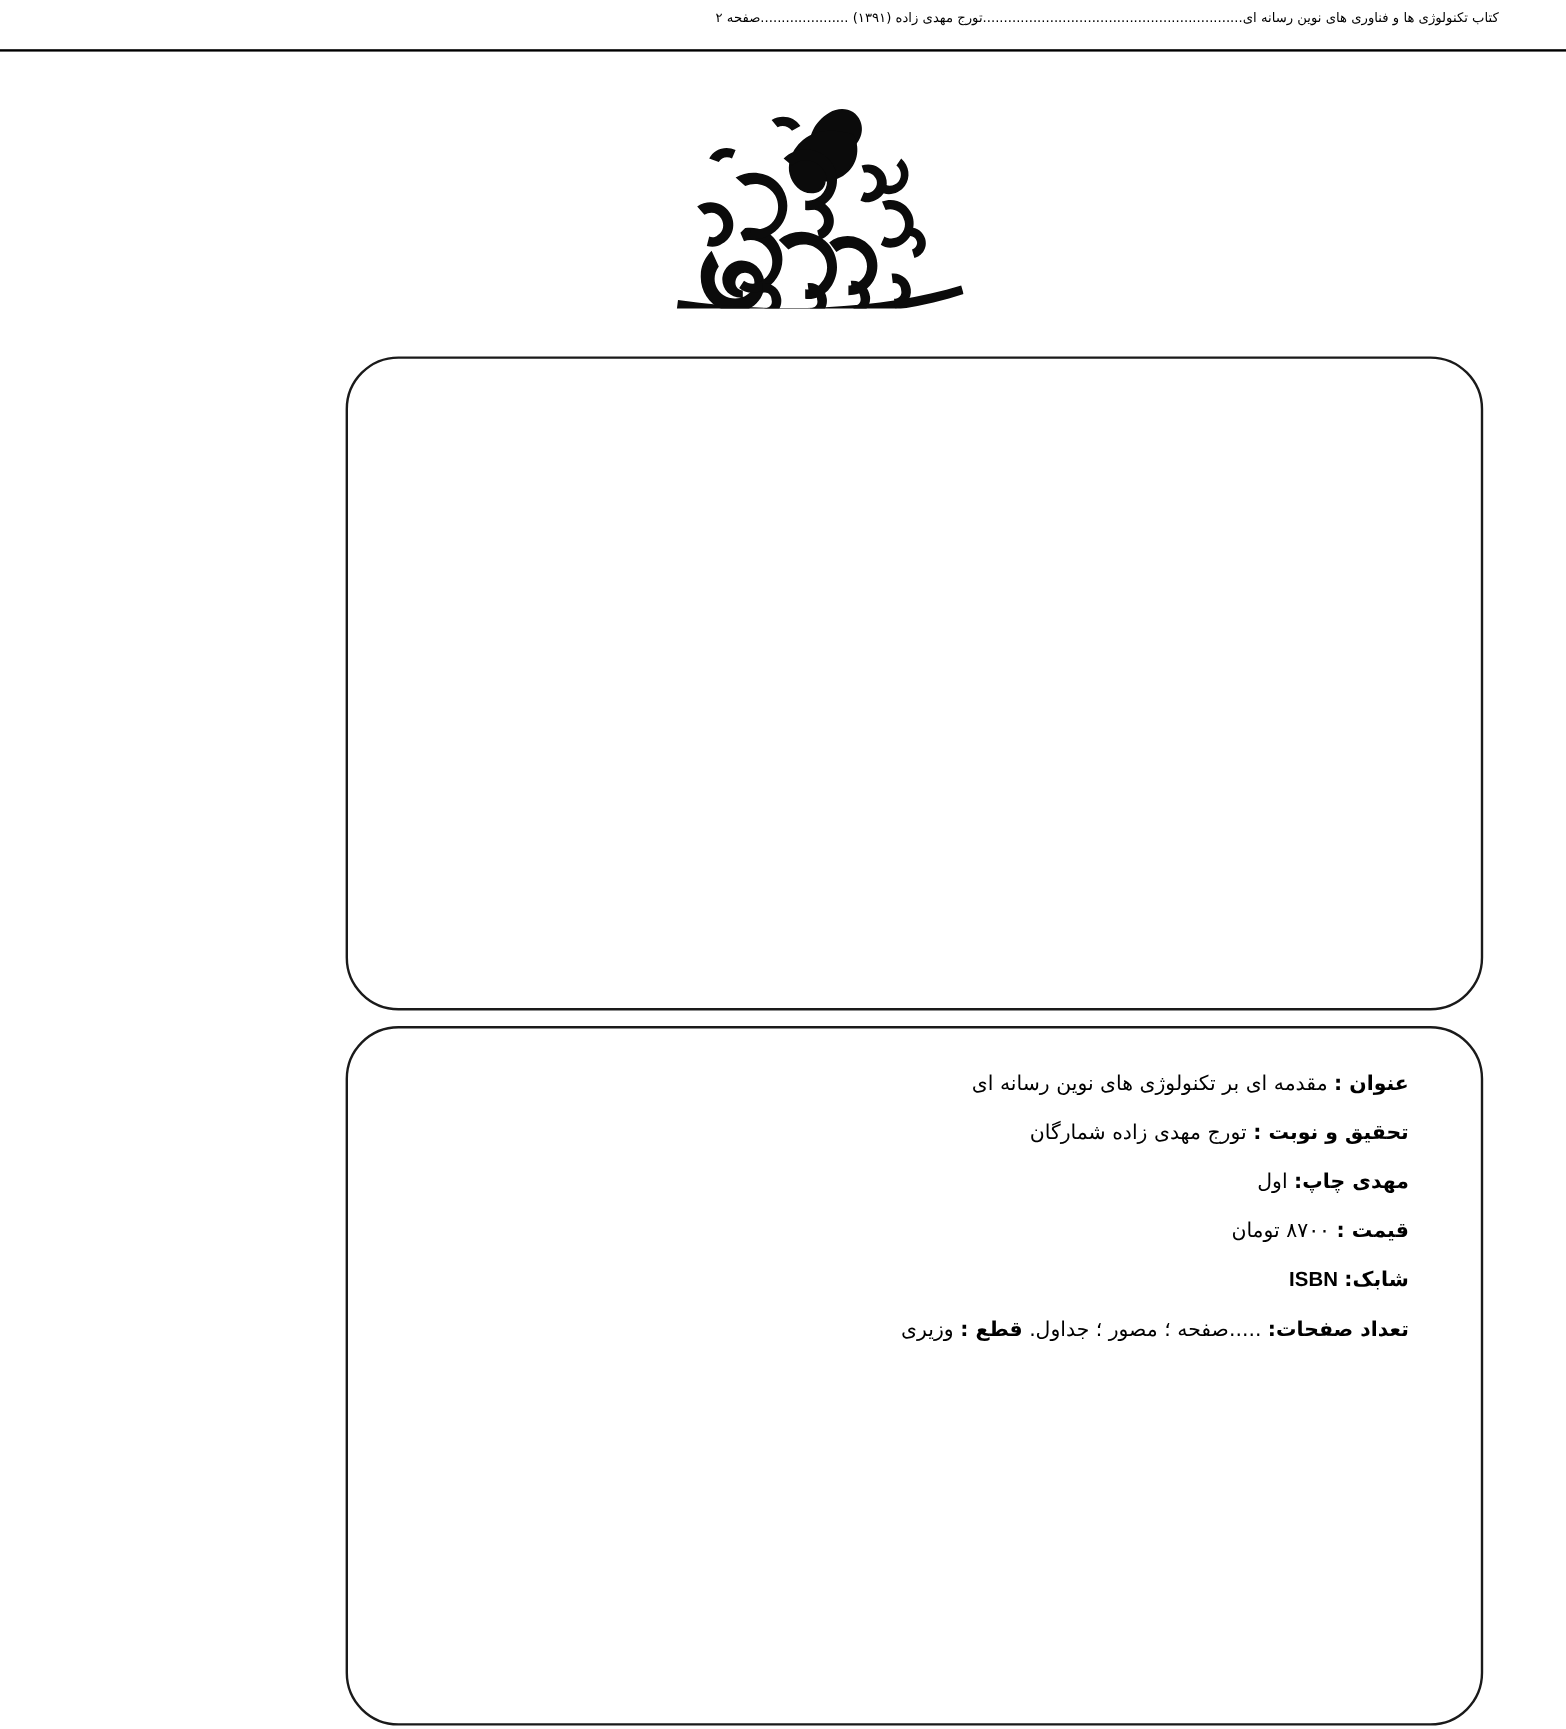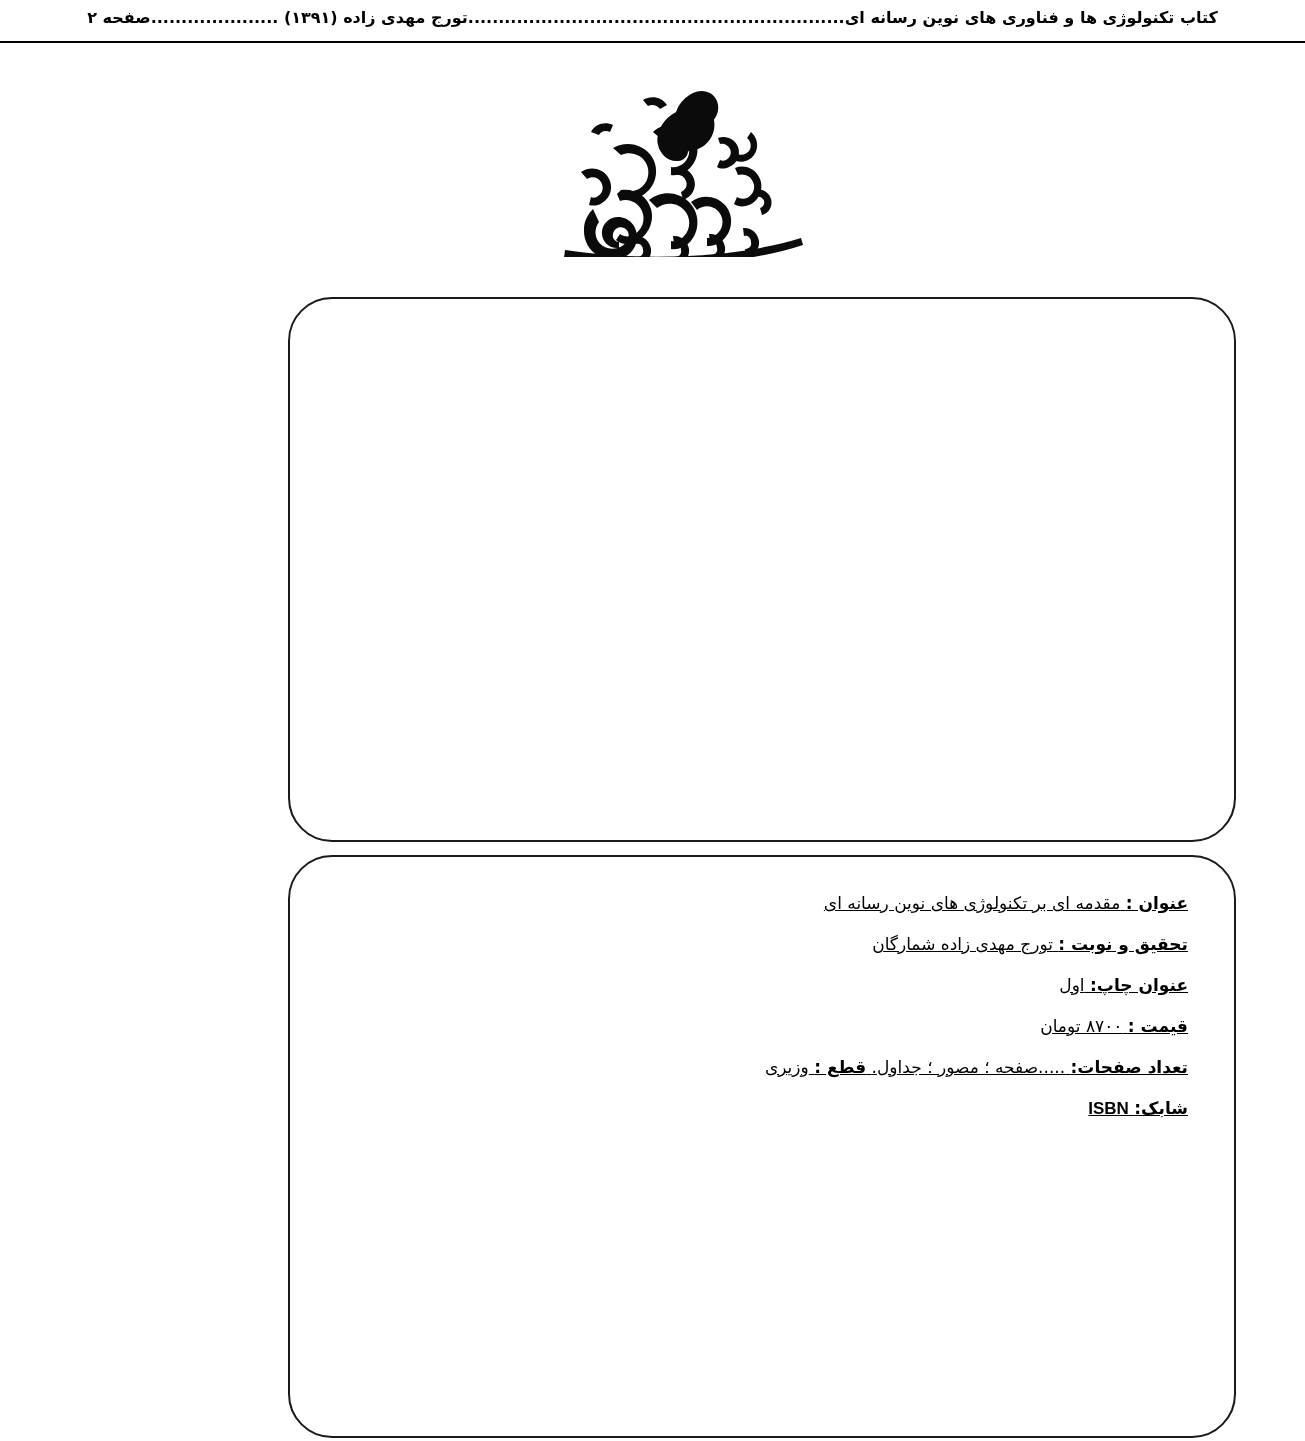--- a/index.html
+++ b/index.html
@@ -23,23 +23,22 @@
     left: 0;
     width: 1305px;
     height: 42px;
     box-sizing: border-box;
   }
   .header-text {
     position: absolute;
     top: 8px;
     right: 56px;
     left: 56px;
-    text-align: center;
-    font-size: 16px;
-    font-weight: bold;
+    font-size: 11px;
+    font-weight: normal;
     white-space: nowrap;
     direction: rtl;
   }
   .header-rule {
     position: absolute;
     top: 41px;
     left: 0;
     width: 1305px;
     height: 2px;
     background: #000000;
@@ -75,25 +74,24 @@
     left: 288px;
     top: 855px;
     width: 948px;
     height: 583px;
   }
 
   
   .imprint {
     position: absolute;
     top: 35px;
-    right: 46px;
+    right: 60px;
     left: 60px;
     direction: rtl;
     text-align: right;
-    text-decoration: underline;
   }
   .imprint-row {
     font-size: 17px;
     line-height: 1.35;
     margin-bottom: 18px;
     white-space: nowrap;
     text-align: right;
     direction: rtl;
   }
   .imprint-row .lbl {
@@ -165,36 +163,36 @@
       <span class="val">مقدمه ای بر تکنولوژی های نوین رسانه ای</span>
     </div>
 
     <div class="imprint-row">
       <span class="lbl">تحقیق و نوبت :</span>
       <span class="val">تورج مهدی زاده شمارگان</span>
     </div>
 
 
     <div class="imprint-row">
-      <span class="lbl">عنوان چاپ:</span>
+      <span class="lbl">مهدی چاپ:</span>
       <span class="val">اول</span>
     </div>
 
 
     <div class="imprint-row">
       <span class="lbl">قیمت :</span>
       <span class="val">۸۷۰۰ تومان</span>
     </div>
 
+    <div class="imprint-row isbn">
+      <span class="lbl">شابک:</span>
+      <span class="val">ISBN</span>
+    </div>
+
     <div class="imprint-row">
       <span class="lbl">تعداد صفحات:</span>
       <span class="val">.....صفحه ؛ مصور ؛ جداول.</span>
       <span class="lbl2">قطع :</span>
       <span class="val">وزیری</span>
     </div>
 
-    <div class="imprint-row isbn">
-      <span class="lbl">شابک:</span>
-      <span class="val">ISBN</span>
-    </div>
-
   </div>
 </div>
 
 </body></html>

